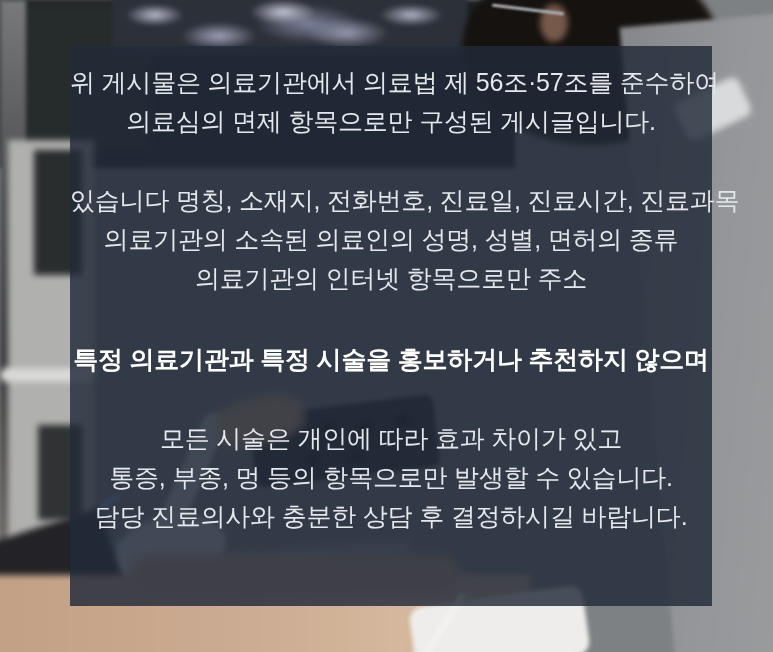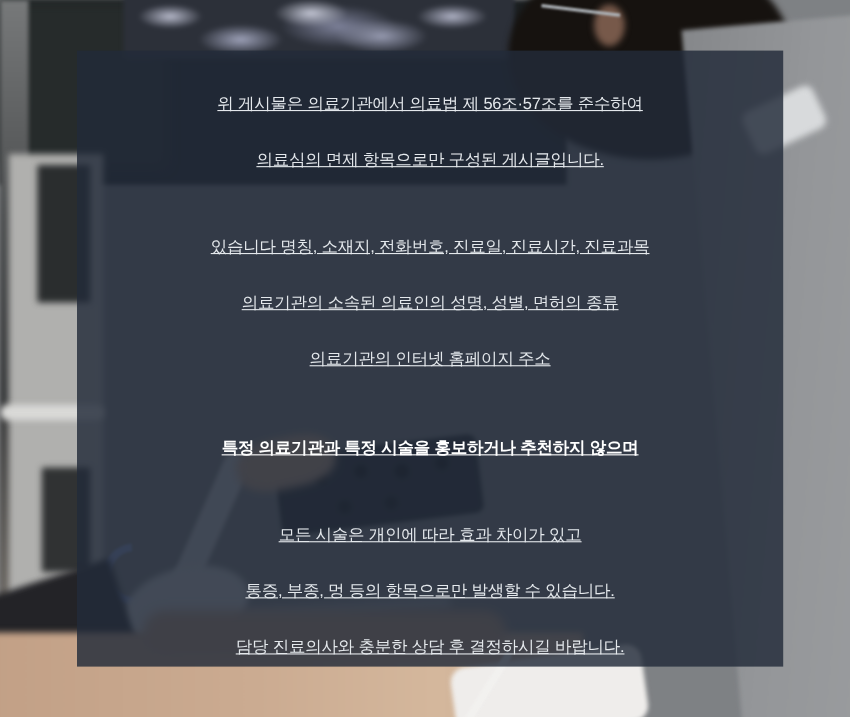--- a/index.html
+++ b/index.html
@@ -59,22 +59,22 @@
   .probe-body{left:112px;top:516px;width:115px;height:68px;background:#cfd2d6;border-radius:50%;transform:rotate(-14deg);filter:blur(3px);}
   .table-edge{left:80px;top:552px;width:330px;height:14px;background:#a9aeb4;transform:rotate(-4deg);filter:blur(4px);opacity:.7;}
   
   .panel{
     position:absolute;left:70px;top:46px;width:642px;height:560px;
     background:rgba(34,43,57,0.82);
     box-sizing:border-box;padding-top:17px;
     text-align:center;z-index:10;
   }
   .panel p{
-    margin:12px;line-height:39px;font-size:15px;letter-spacing:-0.2px;
-    color:#e4e8ec;white-space:nowrap;text-decoration:underline;
+    margin:0;line-height:39px;font-size:25px;letter-spacing:-0.2px;
+    color:#e4e8ec;white-space:nowrap;
   }
   .block{margin:0 0 40px 0;}
   .block.gap-lg{margin-bottom:42px;}
   .block.bold p{font-weight:700;color:#ffffff;}
 </style>
 </head>
 <body>
 
 <div id="stage">
 
@@ -108,21 +108,21 @@
   <div class="panel">
 
     <div class="block">
       <p>위 게시물은 의료기관에서 의료법 제 56조·57조를 준수하여</p>
       <p>의료심의 면제 항목으로만 구성된 게시글입니다.</p>
     </div>
 
     <div class="block gap-lg">
       <p>있습니다 명칭, 소재지, 전화번호, 진료일, 진료시간, 진료과목</p>
       <p>의료기관의 소속된 의료인의 성명, 성별, 면허의 종류</p>
-      <p>의료기관의 인터넷 홈페이지 주소</p>
+      <p>의료기관의 인터넷 항목으로만 주소</p>
     </div>
 
     <div class="block bold">
       <p>특정 의료기관과 특정 시술을 홍보하거나 추천하지 않으며</p>
     </div>
 
     <div class="block">
       <p>모든 시술은 개인에 따라 효과 차이가 있고</p>
       <p>통증, 부종, 멍 등의 항목으로만 발생할 수 있습니다.</p>
       <p>담당 진료의사와 충분한 상담 후 결정하시길 바랍니다.</p>

